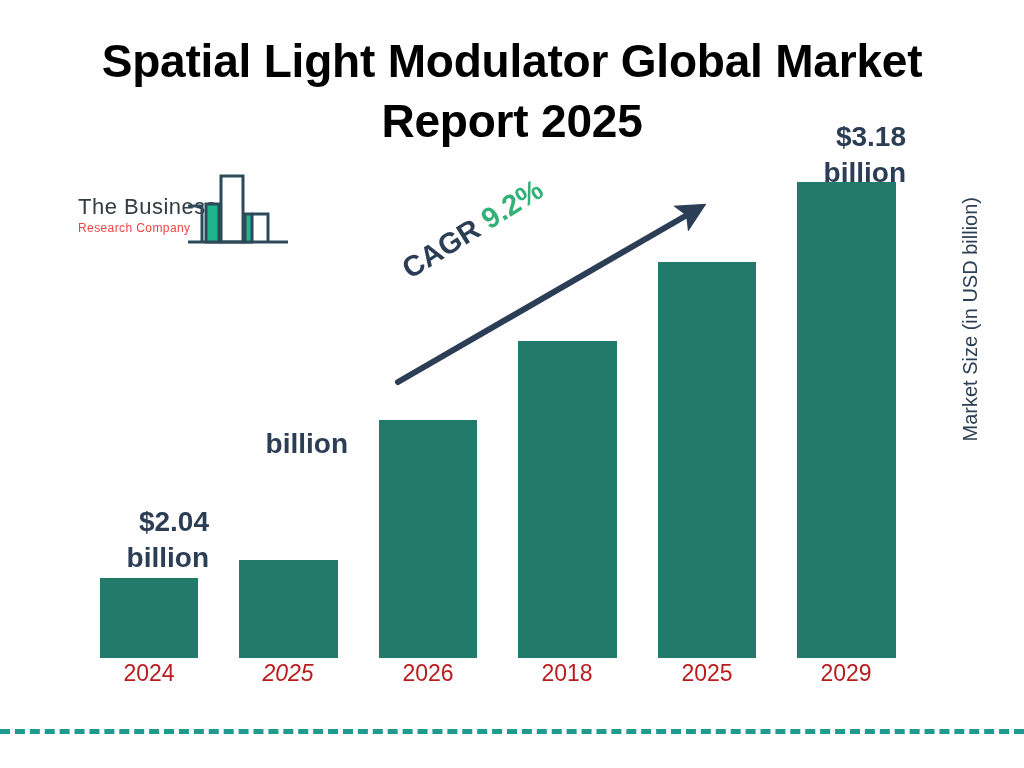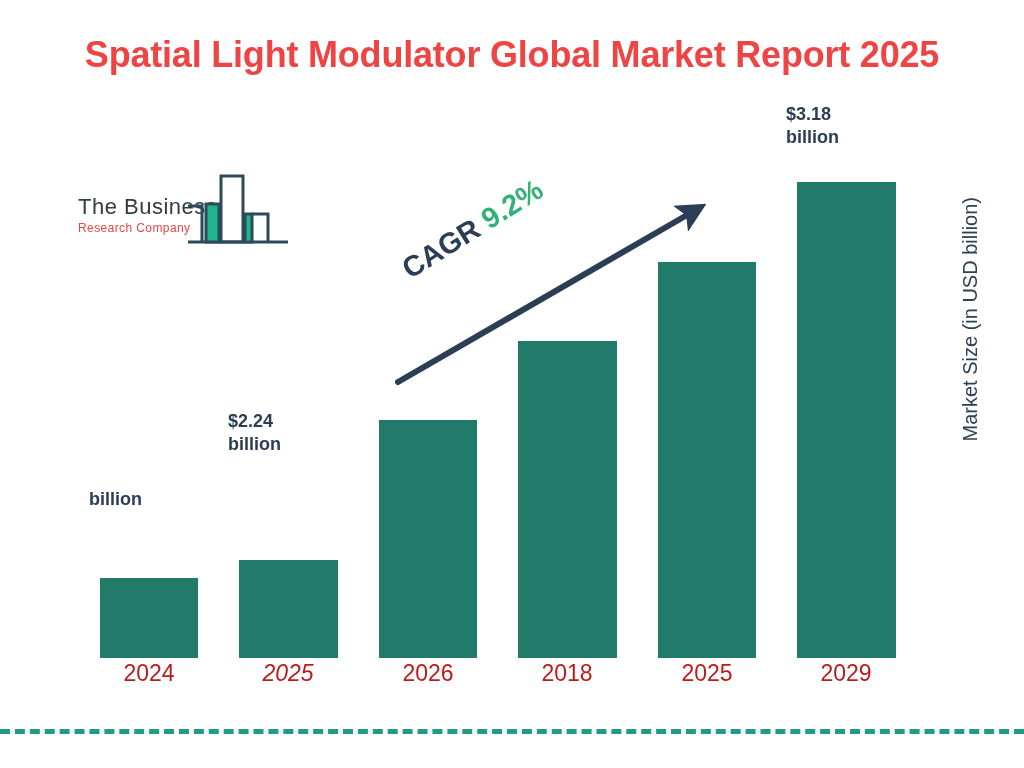--- a/index.html
+++ b/index.html
@@ -10,48 +10,49 @@
     overflow:hidden;
     position:relative;
   }
   #stage{position:absolute;left:0;top:0;width:1024px;height:768px;}
 
   
   .title{
     position:absolute;
     left:64px; top:32px; width:896px;
     text-align:center;
-    font-size:36px;
+    font-size:46px;
     font-weight:bold;
     line-height:1.30;
-    color:#ef4444;
+    color:#000000;
     letter-spacing:-0.2px;
   }
 
   
   .logo{position:absolute;left:78px;top:170px;width:210px;height:86px;}
   .logo-text{position:absolute;left:0;top:26px;width:150px;color:#2f3b44;}
   .logo-line1{font-size:22px;letter-spacing:0.5px;line-height:1;color:#333c42;}
   .logo-line2{font-size:12px;letter-spacing:0.4px;line-height:1;margin-top:4px;color:#ef4444;}
   .logo-mark{position:absolute;left:110px;top:0;width:100px;height:80px;}
 
   
   .plot{position:absolute;left:0;top:0;width:1024px;height:768px;}
 
   .bar{
     position:absolute;
     background:#227a6b;
   }
   .bar-label{
     position:absolute;
-    text-align:left;
+    text-align:right;
     color:#2b3e55;
-    font-size:18px;
+    font-size:28px;
     font-weight:bold;
     line-height:1.28;
+    margin-top:16px;
   }
   .tick-label{
     position:absolute;
     text-align:center;
     color:#b91c1c;
     font-size:23px;
     line-height:1;
   }
 
   
@@ -116,27 +117,27 @@
 
         <path d="M64 44 L80 44 L80 72" stroke="#2c4a5a" stroke-width="3" fill="none"></path>
       </svg>
     </div>
   </div>
 
   <div class="plot">
 
     <div class="bar" style="left:100px; top:578px; width:98px; height:80px;"></div>
     <div class="bar-label" style="left:89px; top:488px; width:120px;">
+      <div>$2.04</div>
       <div>billion</div>
     </div>
     <div class="tick-label" style="left:89px; top:662px; width:120px;">2024</div>
 
     <div class="bar" style="left:239px; top:560px; width:99px; height:98px;"></div>
     <div class="bar-label" style="left:228px; top:410px; width:120px;">
-      <div>$2.24</div>
       <div>billion</div>
     </div>
     <div class="tick-label" style="left:228px; top:662px; width:120px;font-style:italic;">2025</div>
 
     <div class="bar" style="left:379px; top:420px; width:98px; height:238px;"></div>
     <div class="tick-label" style="left:368px; top:662px; width:120px;">2026</div>
 
     <div class="bar" style="left:518px; top:341px; width:99px; height:317px;"></div>
     <div class="tick-label" style="left:507px; top:662px; width:120px;">2018</div>
 

